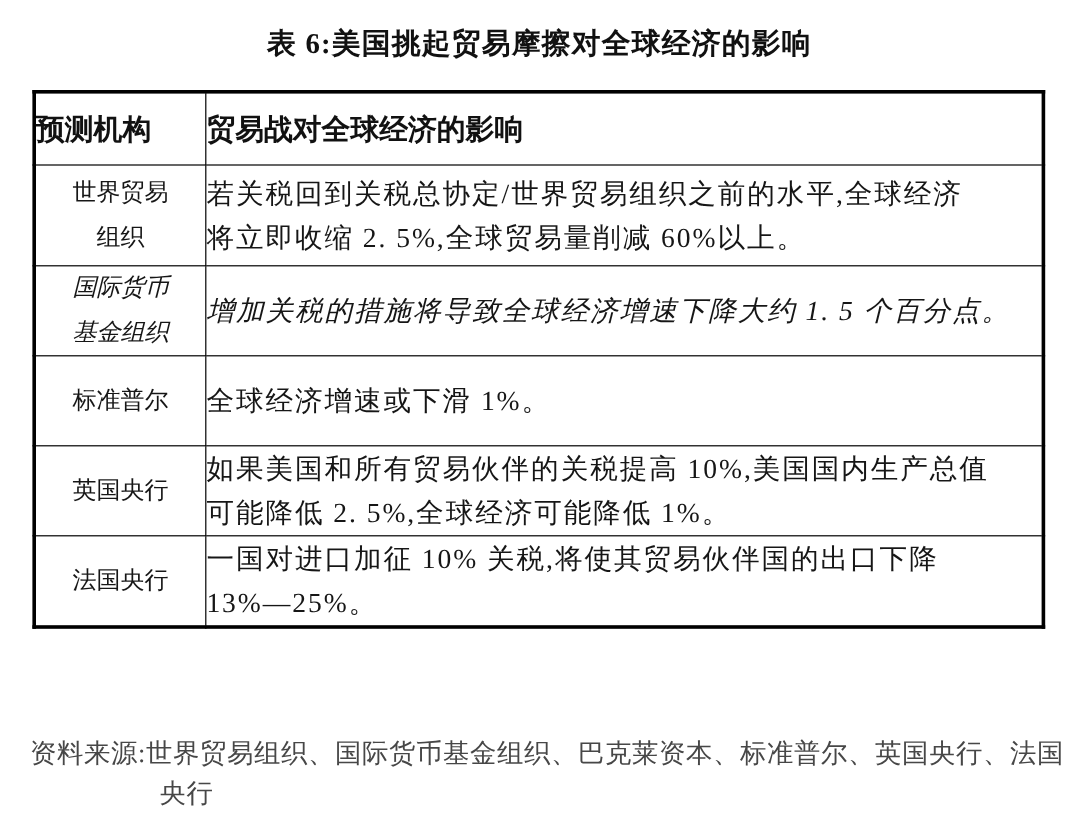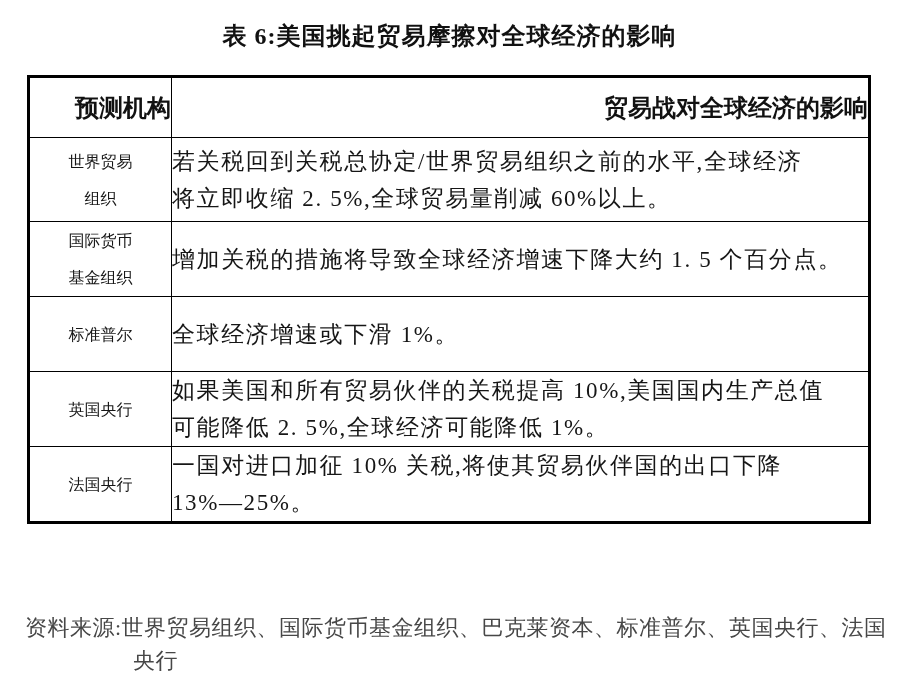--- a/index.html
+++ b/index.html
@@ -40,35 +40,35 @@
   }
   table.impact-table col.col-org { width: 143px; }
   table.impact-table th,
   table.impact-table td {
     border: 1.4px solid #000000;
     vertical-align: middle;
     padding: 0;
   }
   thead tr { height: 61px; }
   tbody tr:nth-child(1) { height: 84px; }
-  tbody tr:nth-child(2) { height: 73px; }
+  tbody tr:nth-child(2) { height: 73px; font-style: italic; }
   tbody tr:nth-child(3) { height: 75px; }
   tbody tr:nth-child(4) { height: 50px; }
   tbody tr:nth-child(5) { height: 75px; padding-left: 14px; }
   tbody tr:nth-child(6) { height: 83px; }
   th.org-h, th.impact-h {
     font-size: 24px;
     font-weight: bold;
-    text-align: right;
+    text-align: left;
     white-space: pre-line;
     color: #111111;
     margin-left: 44px;
   }
   td.org {
-    font-size: 16px;
+    font-size: 20px;
     text-align: center;
     line-height: 37px;
     white-space: pre-line;
     color: #161616;
   }
   td.impact {
     font-size: 23px;
     line-height: 37px;
     text-align: left;
     padding: 2px 4px 2px 8px;

